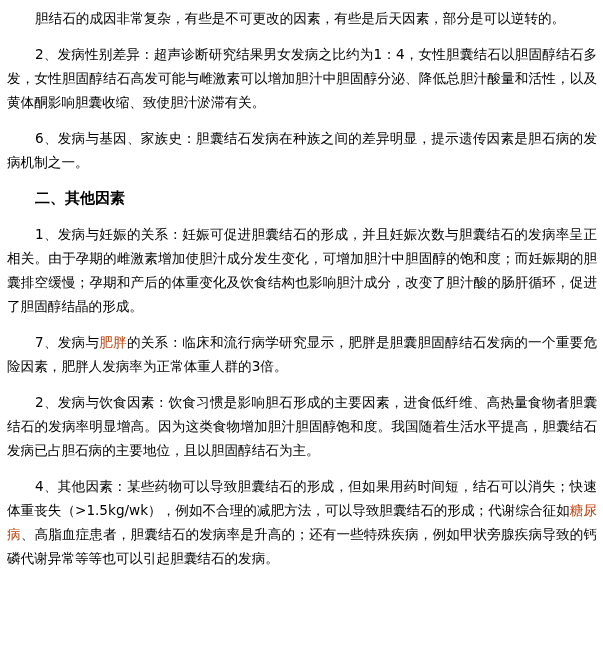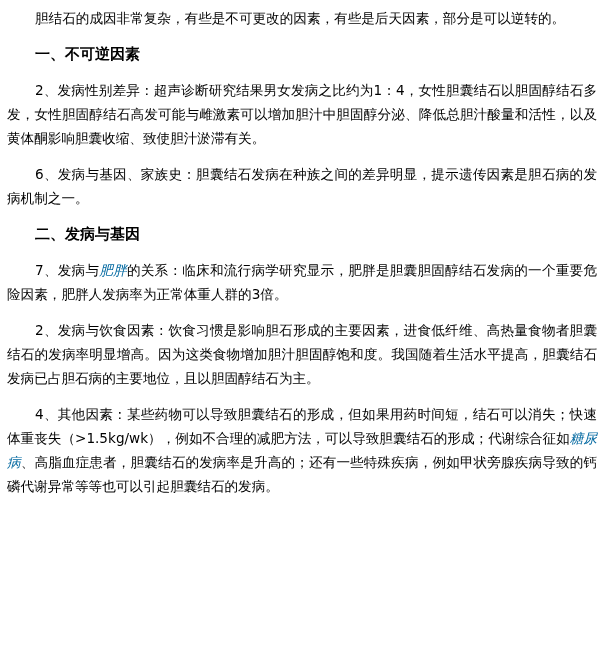--- a/index.html
+++ b/index.html
@@ -17,29 +17,29 @@
     text-align: justify;
     letter-spacing: 0;
   }
   .h {
     font-size: 15px;
     font-weight: bold;
     line-height: 24px;
     text-indent: 28px;
     margin: 0 0 12px 0;
   }
-  .link { color: #0369a1; text-decoration: none; cursor: pointer; font-style: italic; }
+  .link { color: #c2410c; text-decoration: none; cursor: pointer; }
 </style>
 </head>
 <body>
 
 <div class="article">
   <p class="p">胆结石的成因非常复杂，有些是不可更改的因素，有些是后天因素，部分是可以逆转的。</p>
 
-  <h3 class="h">一、不可逆因素</h3>
   <p class="p">2、发病性别差异：超声诊断研究结果男女发病之比约为1：4，女性胆囊结石以胆固醇结石多发，女性胆固醇结石高发可能与雌激素可以增加胆汁中胆固醇分泌、降低总胆汁酸量和活性，以及黄体酮影响胆囊收缩、致使胆汁淤滞有关。</p>
   <p class="p">6、发病与基因、家族史：胆囊结石发病在种族之间的差异明显，提示遗传因素是胆石病的发病机制之一。</p>
 
-  <h3 class="h">二、发病与基因</h3>
+  <h3 class="h">二、其他因素</h3>
+  <p class="p">1、发病与妊娠的关系：妊娠可促进胆囊结石的形成，并且妊娠次数与胆囊结石的发病率呈正相关。由于孕期的雌激素增加使胆汁成分发生变化，可增加胆汁中胆固醇的饱和度；而妊娠期的胆囊排空缓慢；孕期和产后的体重变化及饮食结构也影响胆汁成分，改变了胆汁酸的肠肝循环，促进了胆固醇结晶的形成。</p>
   <p class="p"><span>7、发病与</span><a class="link">肥胖</a><span>的关系：临床和流行病学研究显示，肥胖是胆囊胆固醇结石发病的一个重要危险因素，肥胖人发病率为正常体重人群的3倍。</span></p>
   <p class="p">2、发病与饮食因素：饮食习惯是影响胆石形成的主要因素，进食低纤维、高热量食物者胆囊结石的发病率明显增高。因为这类食物增加胆汁胆固醇饱和度。我国随着生活水平提高，胆囊结石发病已占胆石病的主要地位，且以胆固醇结石为主。</p>
   <p class="p"><span>4、其他因素：某些药物可以导致胆囊结石的形成，但如果用药时间短，结石可以消失；快速体重丧失（&gt;1.5kg/wk），例如不合理的减肥方法，可以导致胆囊结石的形成；代谢综合征如</span><a class="link">糖尿病</a><span>、高脂血症患者，胆囊结石的发病率是升高的；还有一些特殊疾病，例如甲状旁腺疾病导致的钙磷代谢异常等等也可以引起胆囊结石的发病。</span></p>
 </div>
 
 </body></html>

